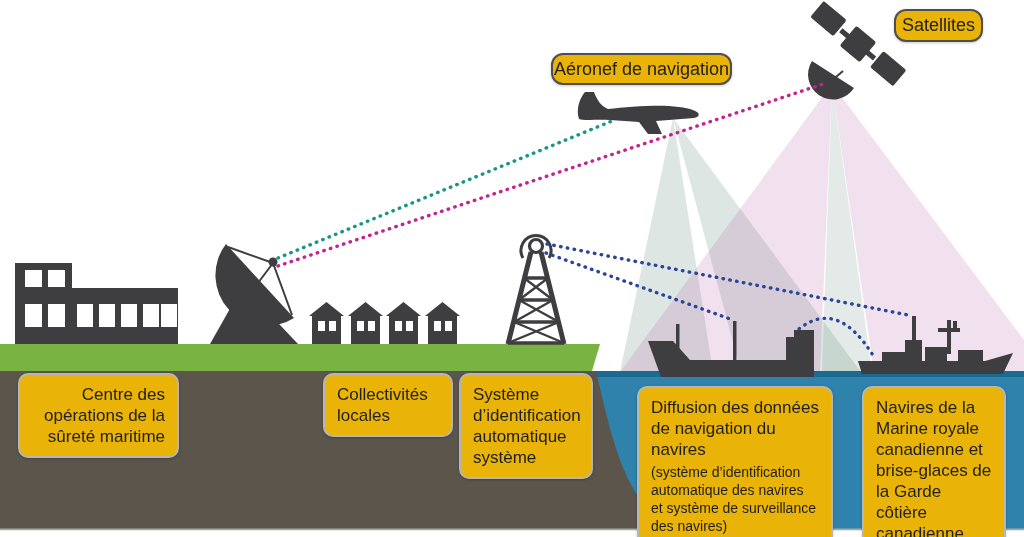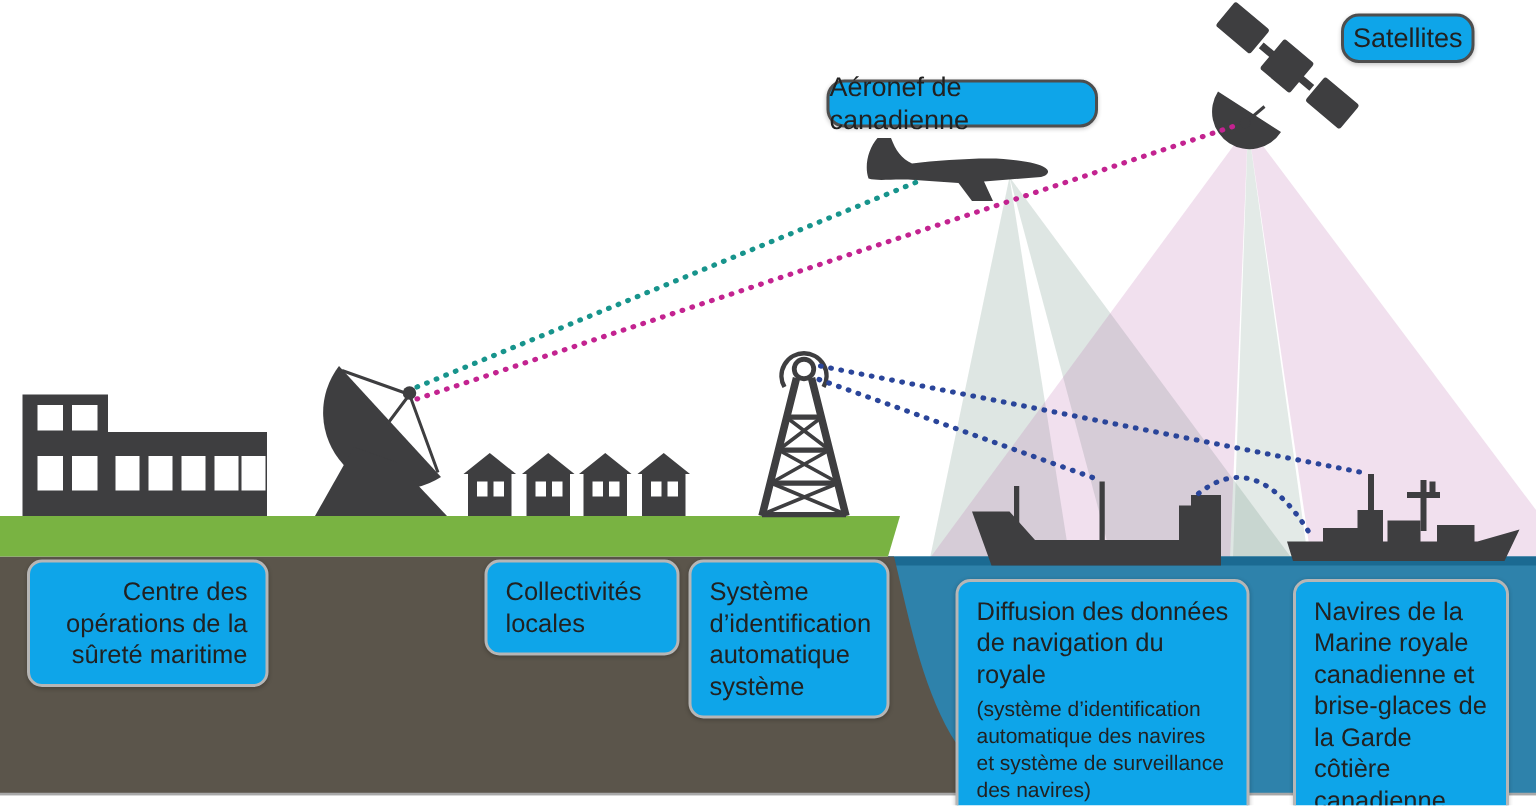--- a/index.html
+++ b/index.html
@@ -2,21 +2,21 @@
 <html><head>
 <meta charset="utf-8">
 <style>
   html,body{margin:0;padding:0;background:#fff;}
   .stage{
     position:relative;width:1024px;height:537px;background:#fff;overflow:hidden;
     font-family:"Liberation Sans",sans-serif;
   }
   .stage svg{position:absolute;left:0;top:0;}
   .label{
-    position:absolute;box-sizing:border-box;background:#0ea5e9;color:#212121;
+    position:absolute;box-sizing:border-box;background:#eab308;color:#212121;
     border-radius:10px;line-height:1.24;box-shadow:0 1px 3px rgba(0,0,0,.22);
   }
   .label.top{
     border:2px solid #4e4e4e;border-radius:12px;display:flex;
     align-items:center;justify-content:center;font-size:18px;
   }
   .label.ground{
     border:2px solid #b6b6b6;font-size:17px;padding:9px 12px;
   }
   .lbl-aeronef{left:551px;top:53px;width:181px;height:32px;}
@@ -143,33 +143,33 @@
   <g fill="none" stroke-linecap="round" stroke-width="3.4" stroke-dasharray="0.5 6.4">
     <path d="M 278,258 L 612,121" stroke="#17948c"></path>
     <path d="M 278,266 L 826,83" stroke="#c32390"></path>
     <path d="M 547,244 L 908,315" stroke="#2a459a"></path>
     <path d="M 546,253 L 733,320" stroke="#2a459a"></path>
     <path d="M 799,329 Q 838,298 874,357" stroke="#2a459a"></path>
   </g>
 </svg>
 
   <div class="label top lbl-aeronef">
-    <span>Aéronef de canadienne</span>
+    <span>Aéronef de navigation</span>
   </div>
 
   <div class="label top lbl-satellites">
     <span>Satellites</span>
   </div>
 
   <div class="label ground lbl-centre">Centre des opérations de la sûreté maritime</div>
 
   <div class="label ground lbl-coll">Collectivités locales</div>
 
   <div class="label ground lbl-sys">Système d’identification automatique système</div>
 
   <div class="label ground lbl-diff">
-    <div>Diffusion des données de navigation du royale</div>
+    <div>Diffusion des données de navigation du navires</div>
     <div class="sub">(système d’identification automatique des navires et système de surveillance des navires)</div>
   </div>
 
   <div class="label ground lbl-nav">Navires de la Marine royale canadienne et brise-glaces de la Garde côtière canadienne</div>
 
 </div>
 
 </body></html>

